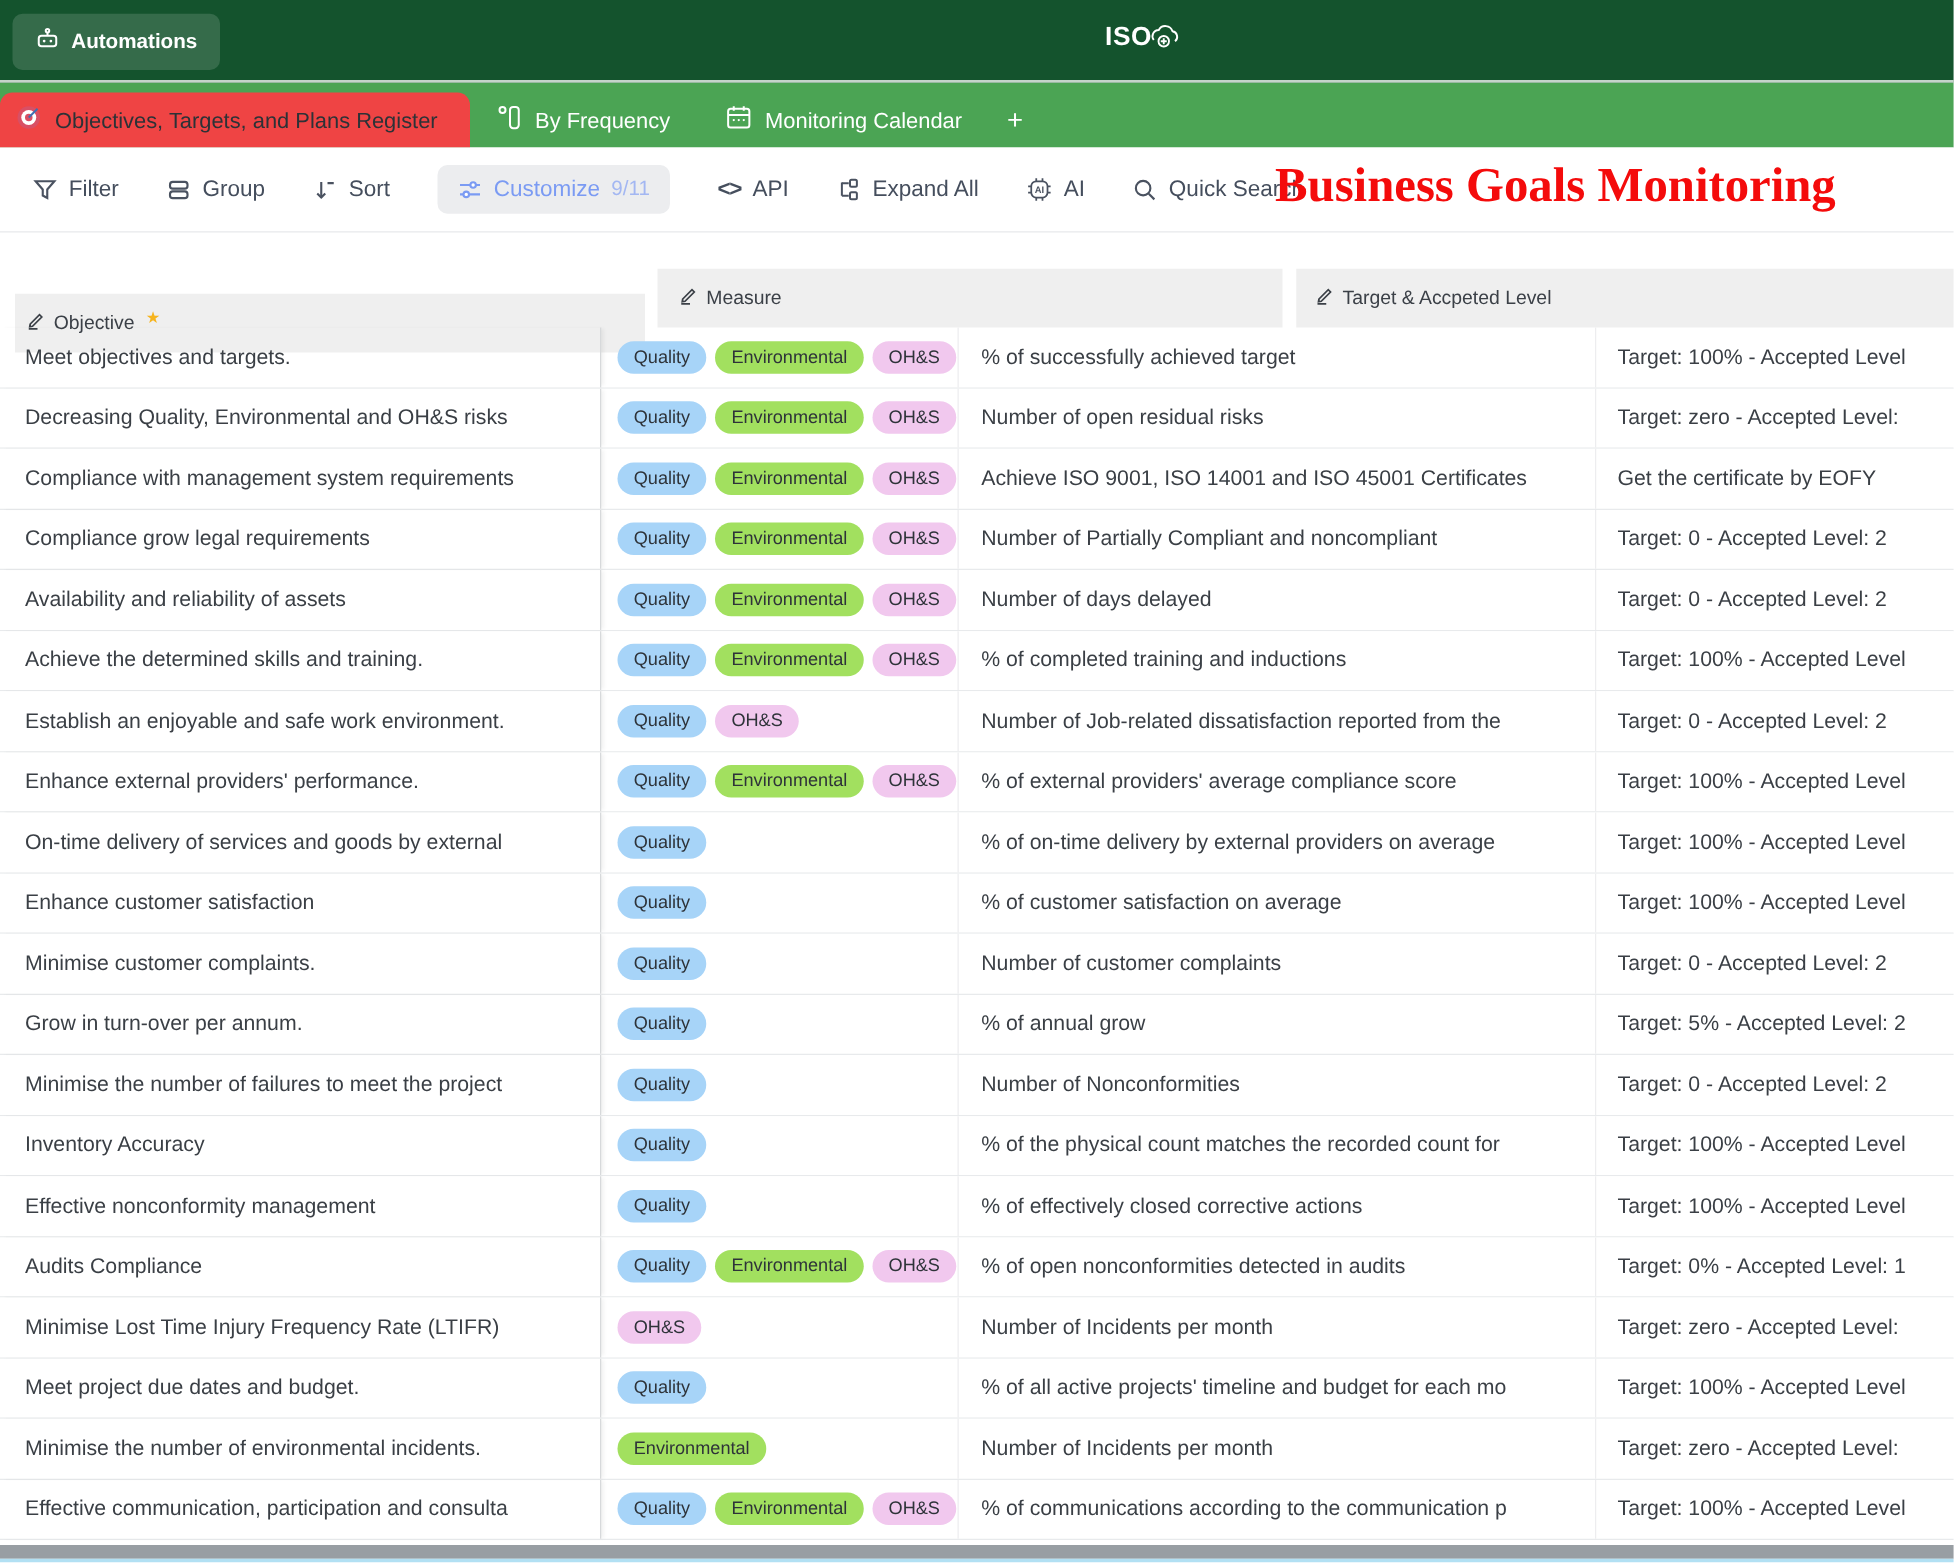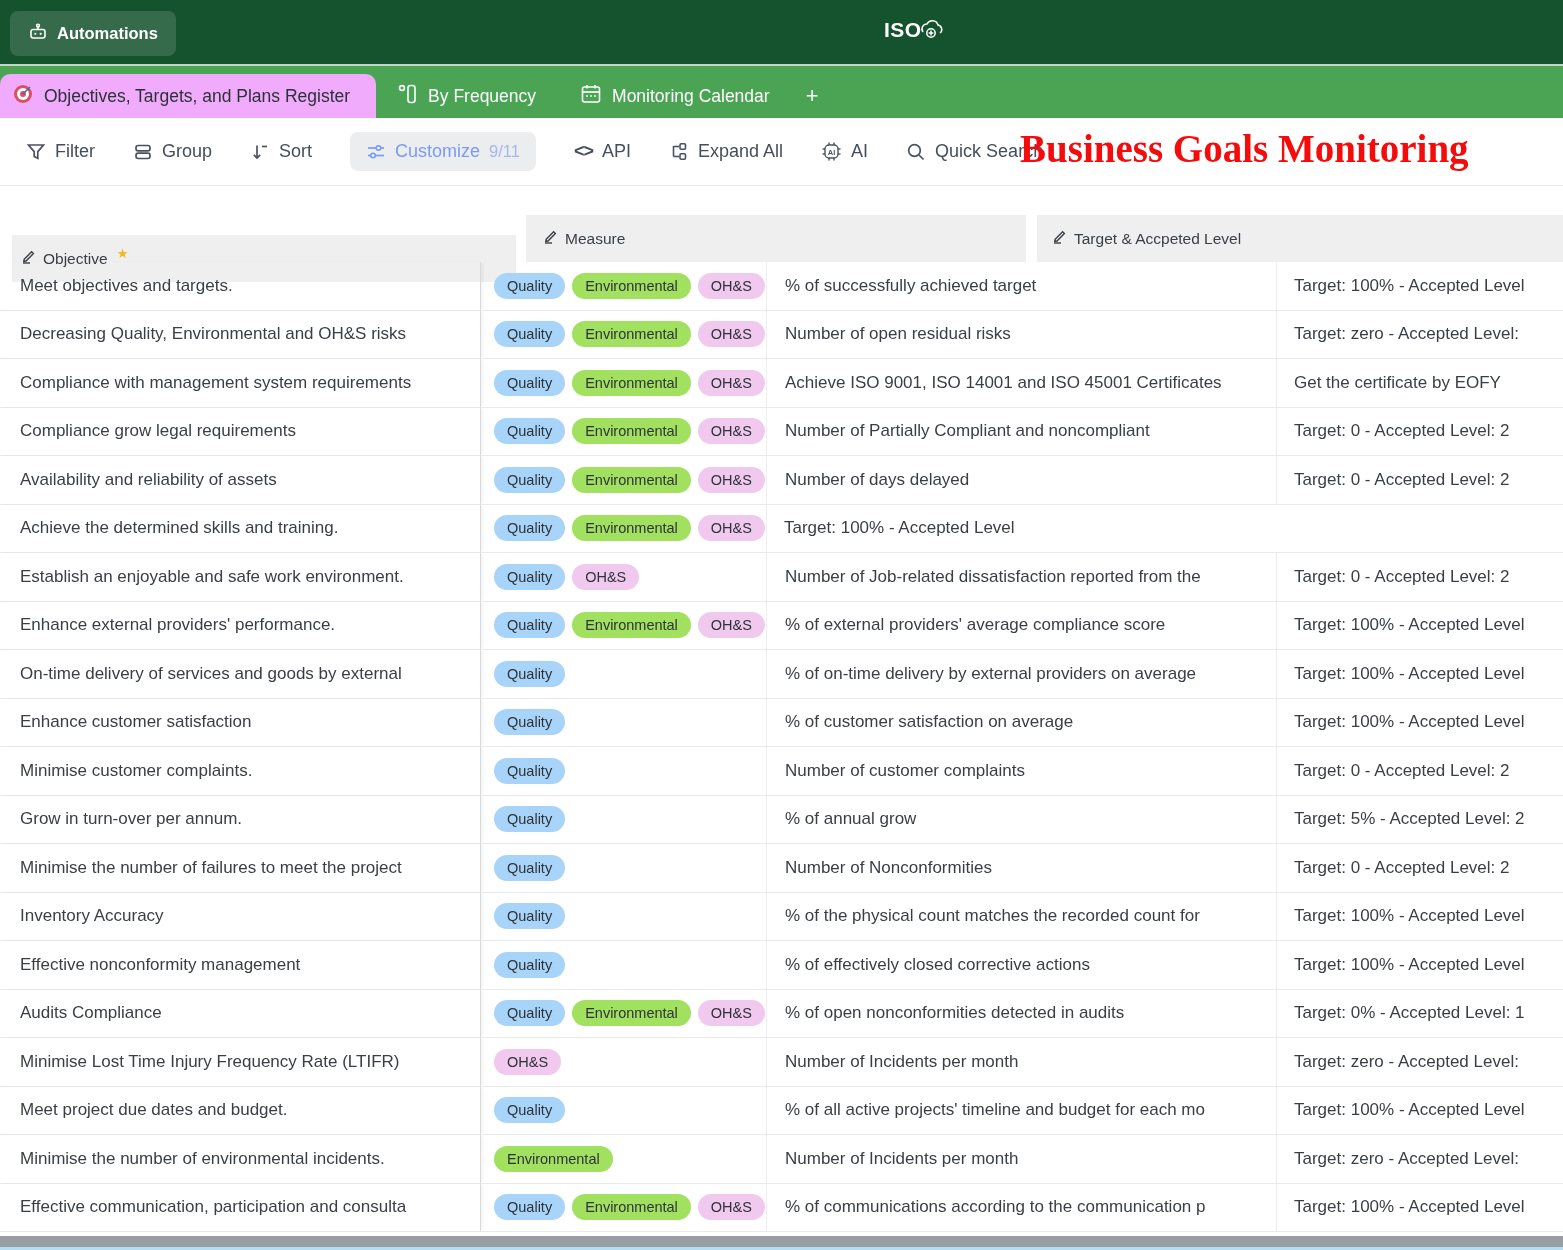--- a/index.html
+++ b/index.html
@@ -15,21 +15,21 @@
             background:rgba(255,255,255,0.14); border-radius:8px; cursor:pointer;
             color:#fff; font-size:16.5px; font-weight:bold; }
   .iso-logo { position:absolute; left:884px; top:18px; display:flex; align-items:flex-end;
             color:#fff; font-weight:bold; font-size:21px; letter-spacing:0.5px; }
   .iso-logo svg { margin-left:-4px; margin-bottom:2px; }
 
   
   .tabstrip { height:52px; background:#4ba454; display:flex; align-items:flex-end; }
   .tab { display:flex; align-items:center; gap:10px; color:#fff; font-size:17.5px;
          font-weight:500; padding:0 22px; height:44px; cursor:pointer; white-space:nowrap; }
-  .tab.active { background:#f0abfc; color:#2c3237; height:44px; border-radius:10px 10px 0 0;
+  .tab.active { background:#ef4444; color:#2c3237; height:44px; border-radius:10px 10px 0 0;
          padding:0 26px 0 12px; }
   .tab-plus { font-size:22px; font-weight:400; padding:0 14px; }
 
   
   .toolbar { position:relative; height:68px; background:#fff; display:flex;
              align-items:center; padding-left:26px; gap:38px;
              border-bottom:1px solid #e7e9eb; }
   .tool { display:flex; align-items:center; gap:9px; color:#454e5d; font-size:18px;
           cursor:pointer; white-space:nowrap; }
   .tool svg { display:block; }
@@ -341,20 +341,23 @@
 
   <div class="row">
     <div class="cell c-obj">
             <span class="t">Achieve the determined skills and training.</span>
           </div>
     <div class="cell c-type">
             <span class="pill" style="background: rgb(167, 212, 248);">Quality</span>
             <span class="pill" style="background: rgb(162, 224, 95);">Environmental</span>
             <span class="pill" style="background: rgb(241, 200, 238);">OH&amp;S</span>
           </div>
+    <div class="cell c-measure">
+            <span class="t">% of completed training and inductions</span>
+          </div>
     <div class="cell c-target">
             <span class="t">Target: 100% - Accepted Level</span>
           </div>
   </div>
 
   <div class="row">
     <div class="cell c-obj">
             <span class="t">Establish an enjoyable and safe work environment.</span>
           </div>
     <div class="cell c-type">

